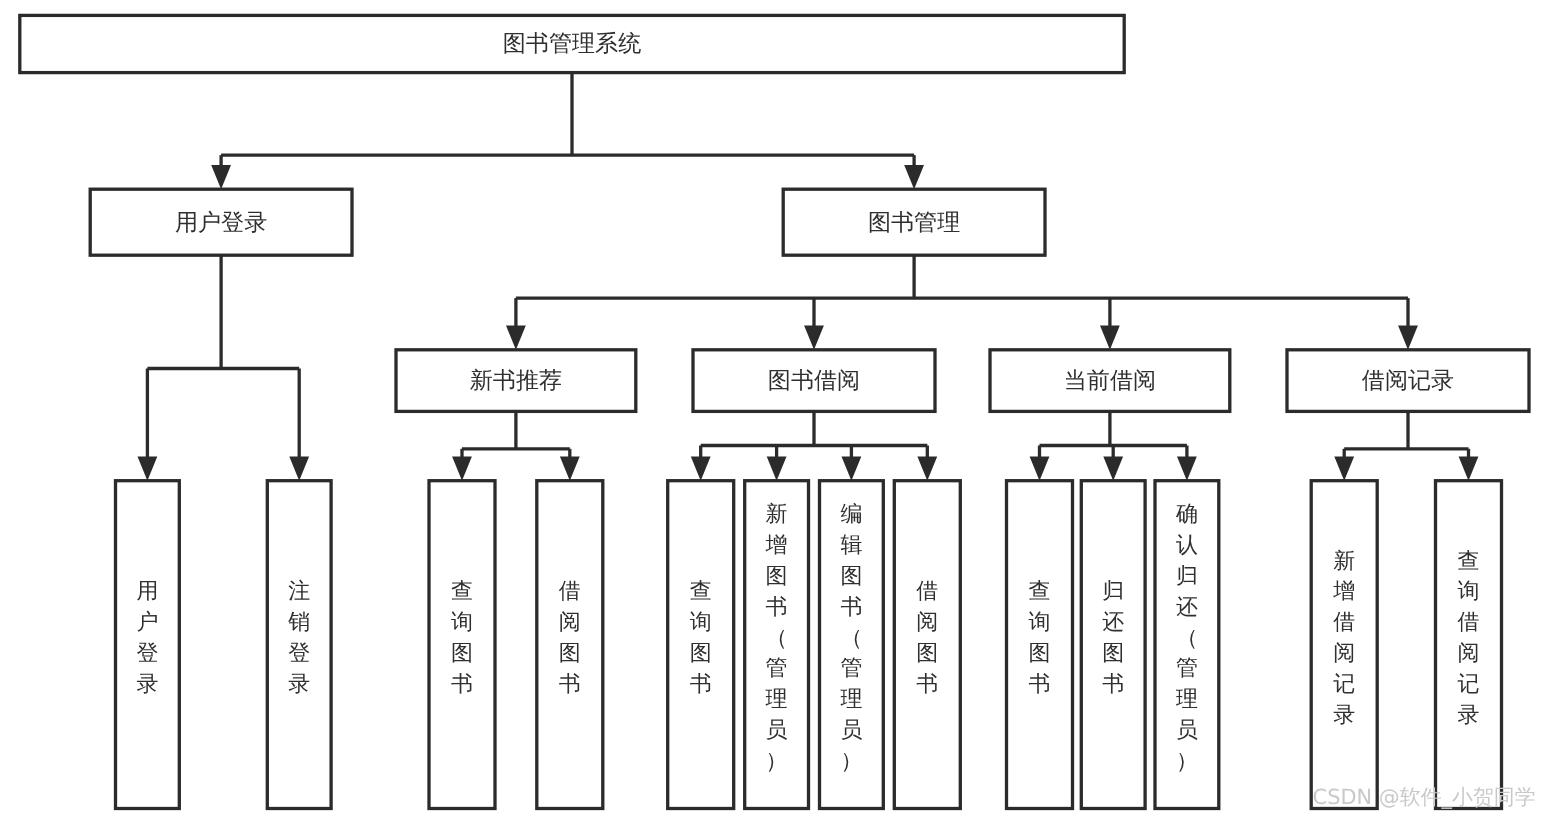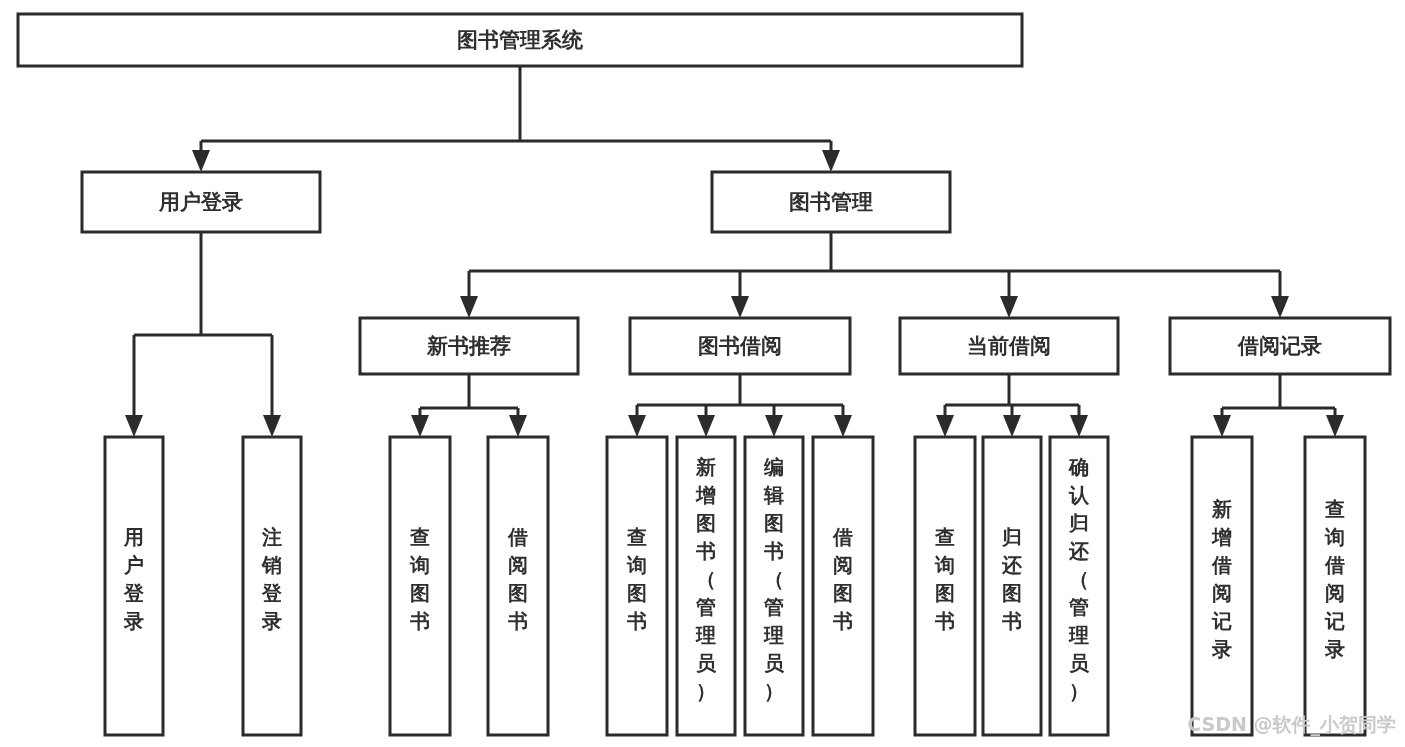--- a/index.html
+++ b/index.html
@@ -13,21 +13,20 @@
     font-family: "DejaVu Sans", "Liberation Sans", sans-serif;
     overflow: hidden;
     position: relative;
   }
   #diagram-root {
     position: absolute;
     left: 0;
     top: 0;
     width: 1405px;
     height: 625px;
-    font-weight: bold;
   }
   svg.diagram {
     display: block;
     width: 1405px;
     height: 747px;
   }
   .node-box {
     fill: #ffffff;
     stroke: #2b2b2b;
     stroke-width: 3;

